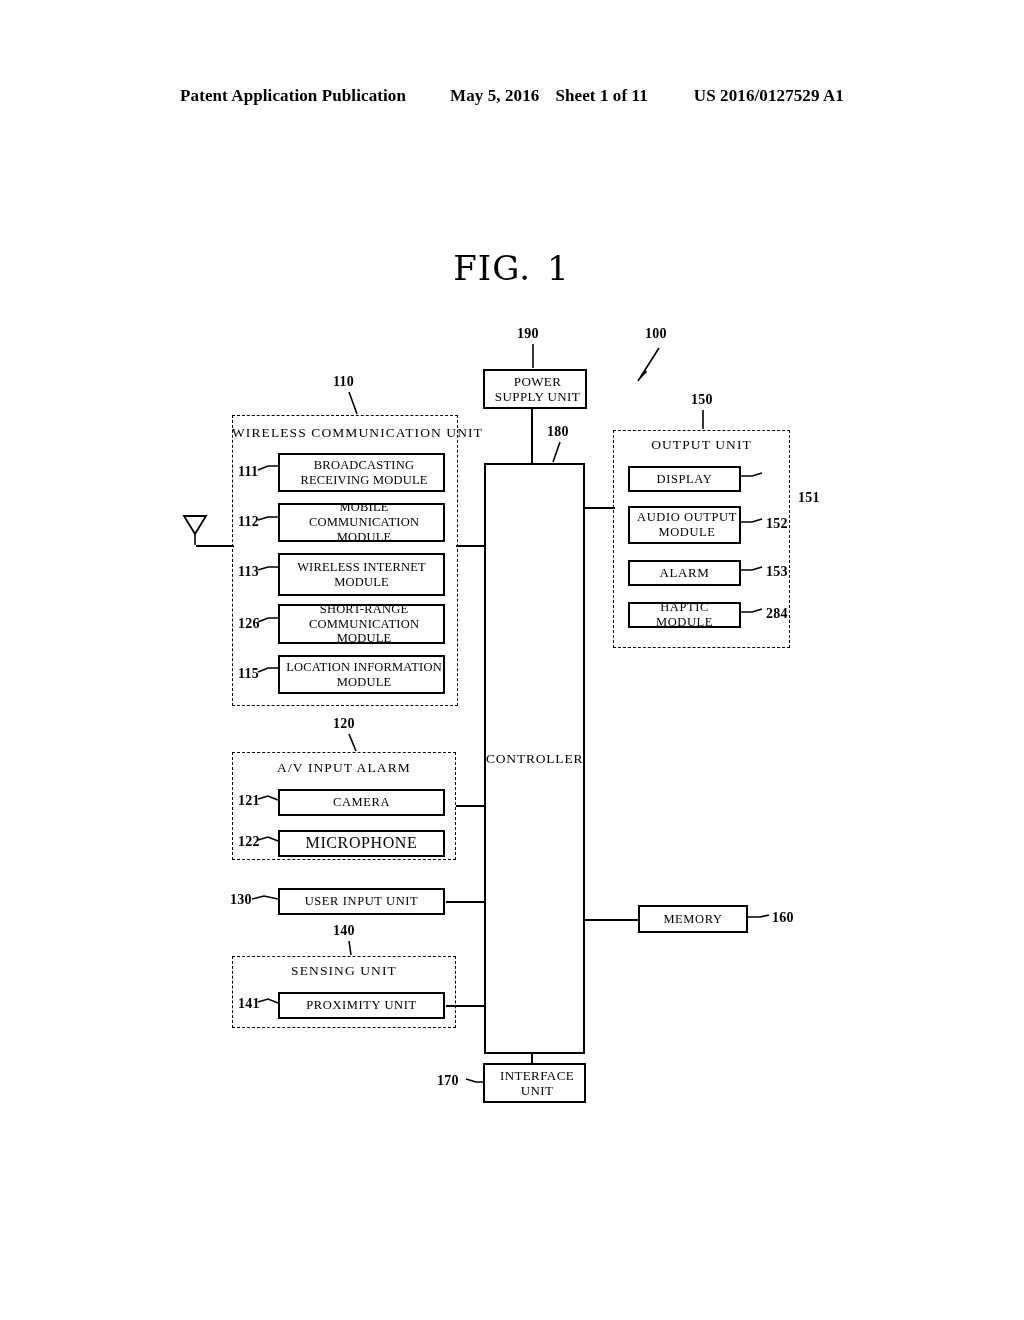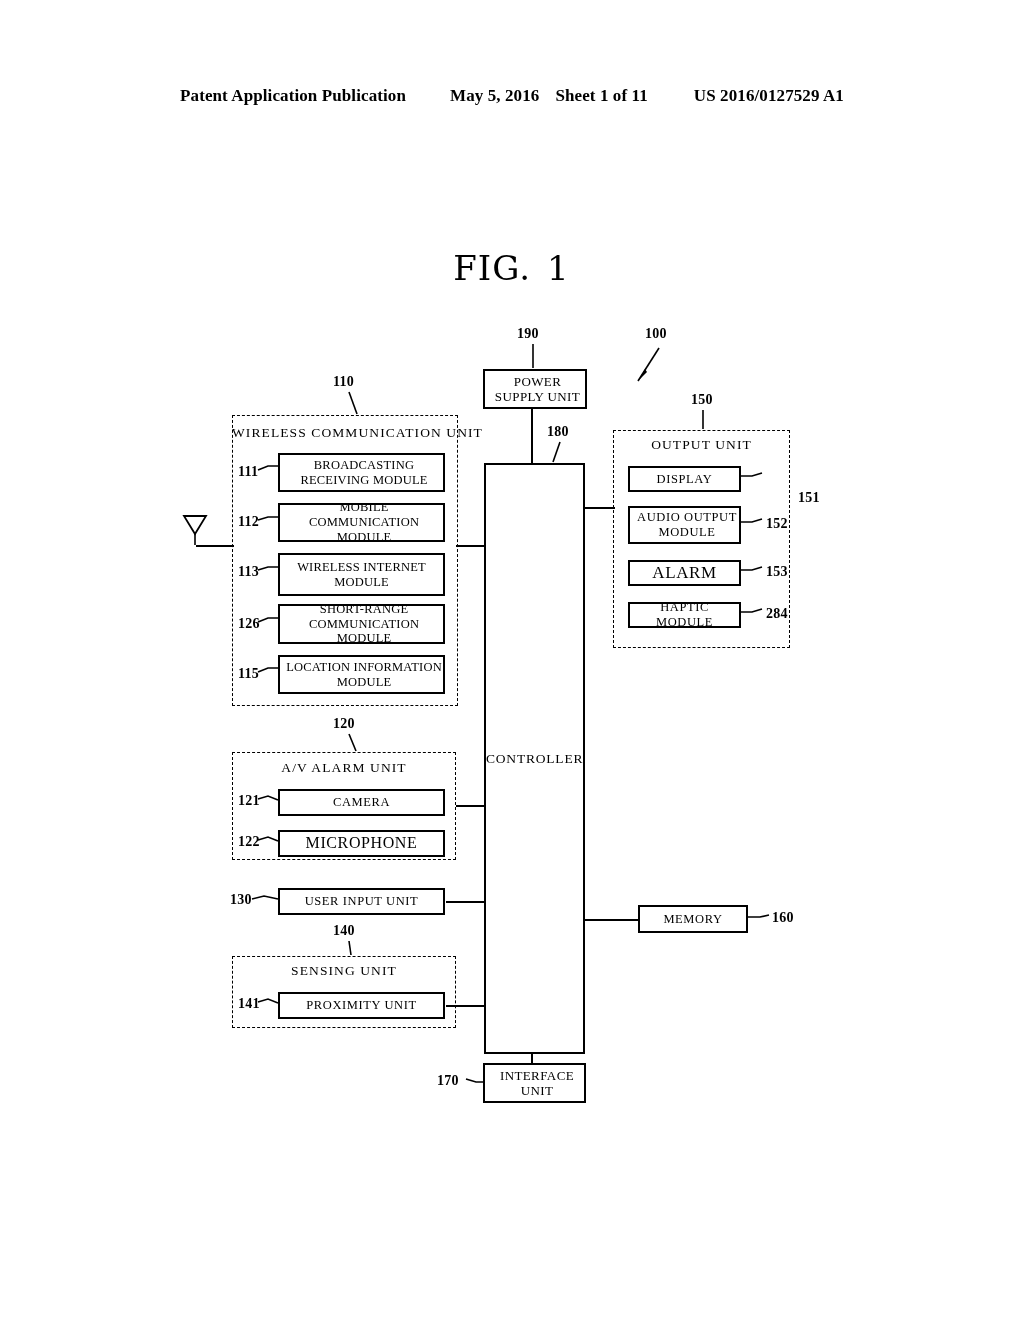--- a/index.html
+++ b/index.html
@@ -201,32 +201,32 @@
   <div class="box" style="left:628px; top:466px; width:113px; height:26px; font-size:12.5px;">
     <span class="lbl">DISPLAY</span>
   </div>
   <div class="refnum" style="left:798px; top:470px;margin-top:20px;">151</div>
 
   <div class="box left-txt" style="left:628px; top:506px; width:113px; height:38px; font-size:12.5px;">
     <span class="lbl">AUDIO OUTPUT MODULE</span>
   </div>
   <div class="refnum" style="left:766px; top:516px;">152</div>
 
-  <div class="box" style="left:628px; top:560px; width:113px; height:26px; font-size:17px;">
+  <div class="box" style="left:628px; top:560px; width:113px; height:26px; font-size:13px;">
     <span class="lbl">ALARM</span>
   </div>
   <div class="refnum" style="left:766px; top:564px;">153</div>
 
   <div class="box" style="left:628px; top:602px; width:113px; height:26px; font-size:12.5px;">
     <span class="lbl">HAPTIC MODULE</span>
   </div>
   <div class="refnum" style="left:766px; top:606px;">284</div>
 
   <div class="dashbox" style="left:232px; top:752px; width:224px; height:108px;"></div>
-  <div class="group-title" style="left:232px; top:760px; width:224px;">A/V ALARM UNIT</div>
+  <div class="group-title" style="left:232px; top:760px; width:224px;">A/V INPUT ALARM</div>
   <div class="refnum" style="left:333px; top:716px;">120</div>
 
   <div class="box" style="left:278px; top:789px; width:167px; height:27px; font-size:12.5px;">
     <span class="lbl">CAMERA</span>
   </div>
   <div class="refnum" style="left:238px; top:793px;">121</div>
 
   <div class="box" style="left:278px; top:830px; width:167px; height:27px; font-size:16px;">
     <span class="lbl">MICROPHONE</span>
   </div>

